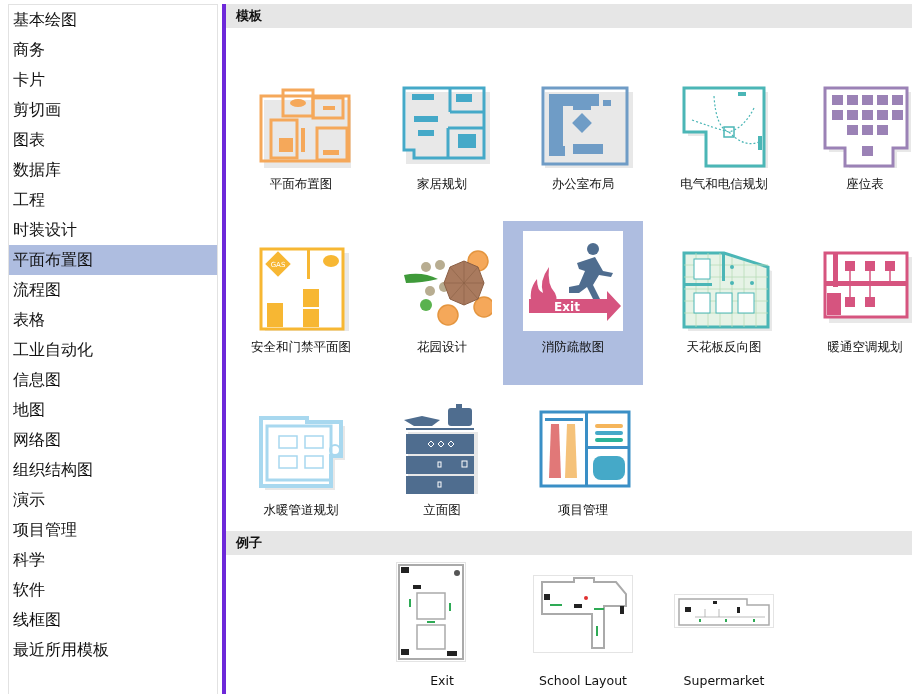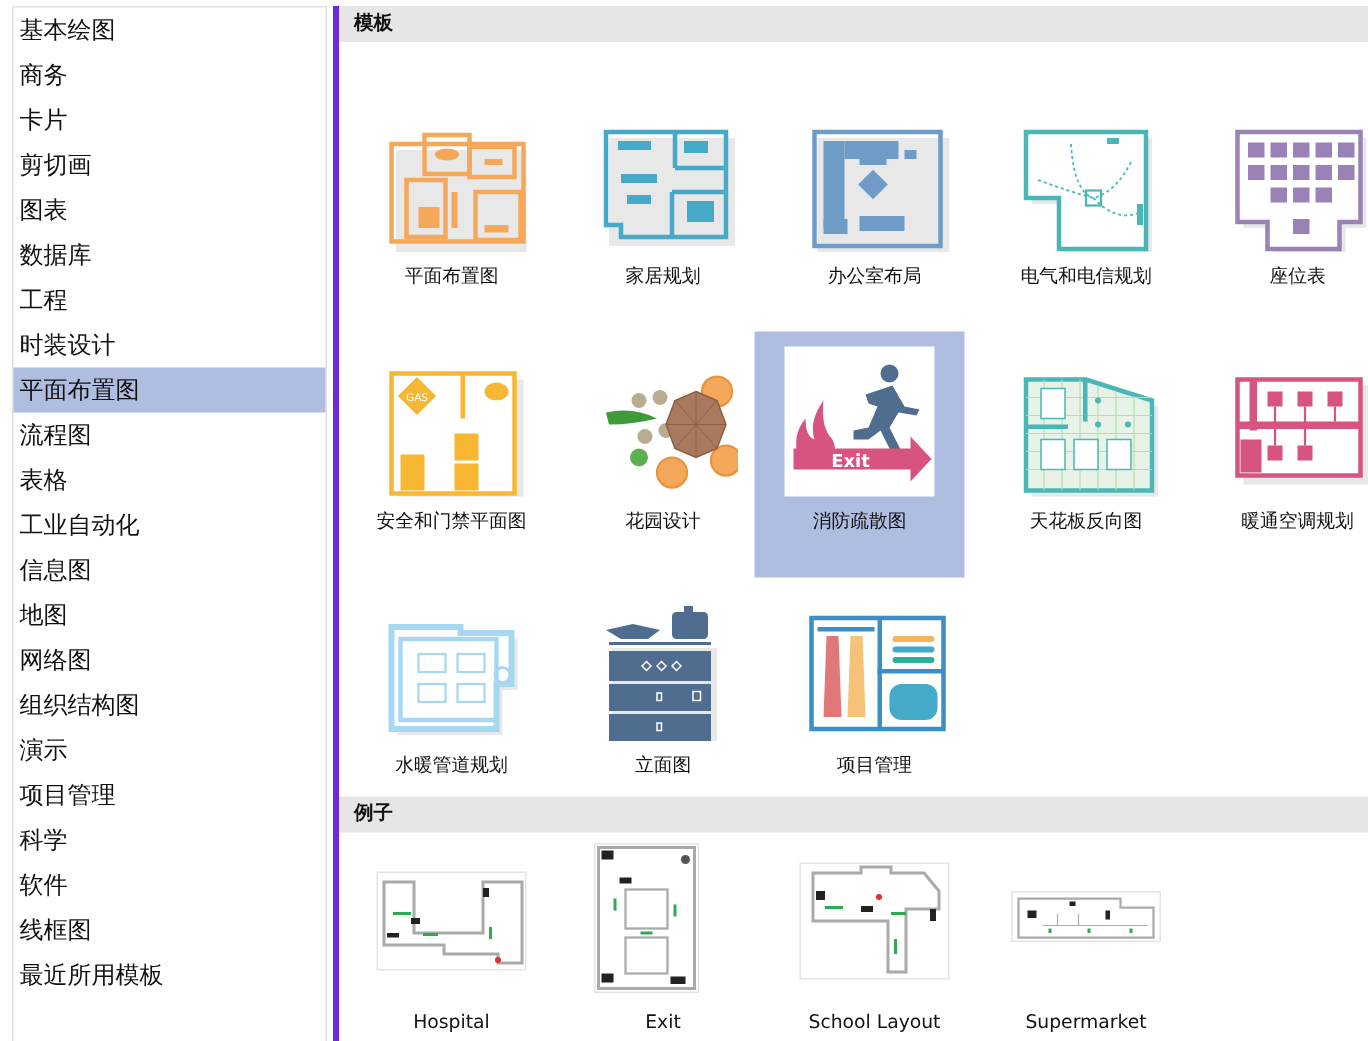--- a/index.html
+++ b/index.html
@@ -328,39 +328,20 @@
           <rect x="60" y="62" width="32" height="24" rx="8" fill="#45a9c8"></rect>
         </svg>
       </div>
       <div class="label">项目管理</div>
     </div>
   </div>
 
   <div class="section-header">例子</div>
 
   <div class="grid" style="height:160px;">
-    <div class="ex-tile" style="left:5px;top:0;">
-      <div class="thumb" style="top:26px;height:66px;border:1px solid #e4e4e4;background:#fff;">
-        <svg width="98" height="64" viewBox="0 0 98 64">
-          <path d="M4 6 H24 V40 H70 V6 H96 V60 H80 V54 H44 V48 H4 Z" fill="#fff" stroke="#aaa" stroke-width="2"></path>
-          <g fill="#222">
-              <rect x="22" y="30" width="6" height="4"></rect>
-              <rect x="70" y="10" width="4" height="6"></rect>
-              <rect x="6" y="40" width="8" height="3"></rect>
-            </g>
-          <g fill="#2eaa55">
-              <rect x="10" y="26" width="12" height="2"></rect>
-              <rect x="30" y="40" width="10" height="2"></rect>
-              <rect x="74" y="36" width="2" height="8"></rect>
-            </g>
-          <circle cx="80" cy="58" r="2" fill="#e03030"></circle>
-        </svg>
-      </div>
-      <div class="label">Hospital</div>
-    </div>
 
     <div class="ex-tile" style="left:146px;top:0;">
       <div class="thumb" style="top:7px;height:100px;left:24px;width:70px;border:1px solid #e4e4e4;background:#fff;">
         <svg width="68" height="98" viewBox="0 0 68 98">
           <rect x="2" y="2" width="64" height="94" fill="#fff" stroke="#aaa" stroke-width="2"></rect>
           <rect x="20" y="30" width="28" height="26" fill="none" stroke="#aaa" stroke-width="1.5"></rect>
           <rect x="20" y="62" width="28" height="24" fill="none" stroke="#aaa" stroke-width="1.5"></rect>
           <g fill="#222">
               <rect x="4" y="4" width="8" height="6"></rect>
               <rect x="4" y="86" width="8" height="6"></rect>

